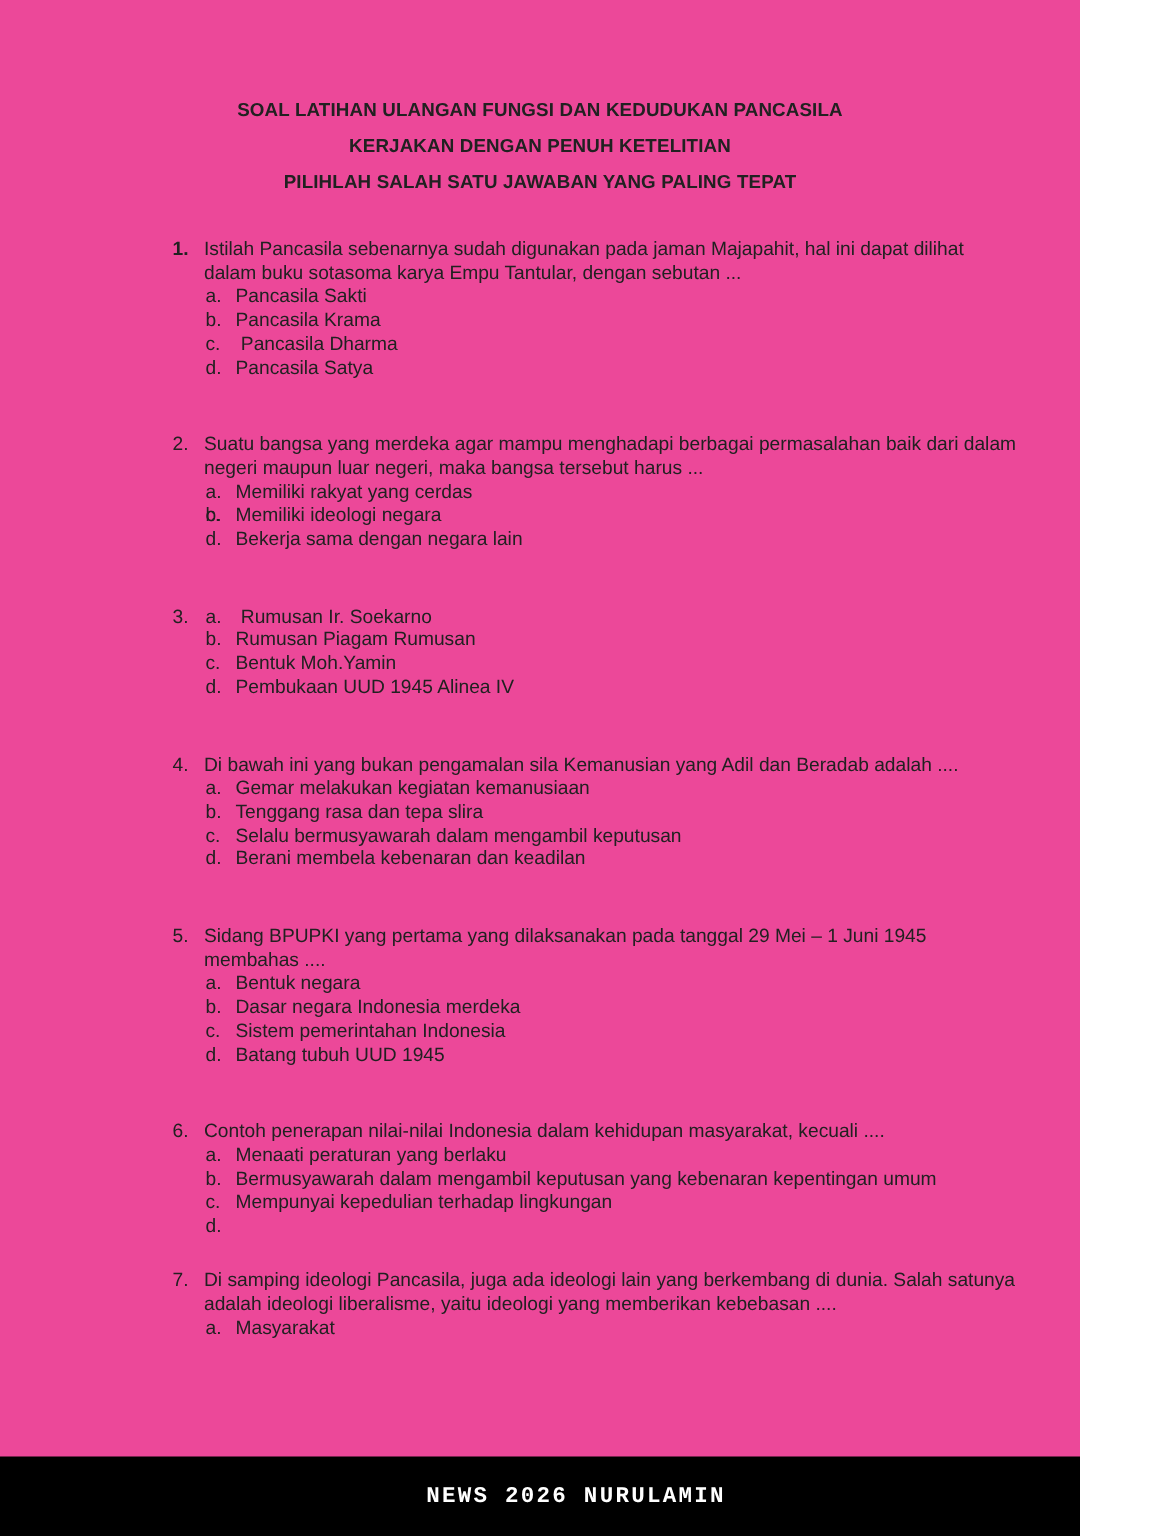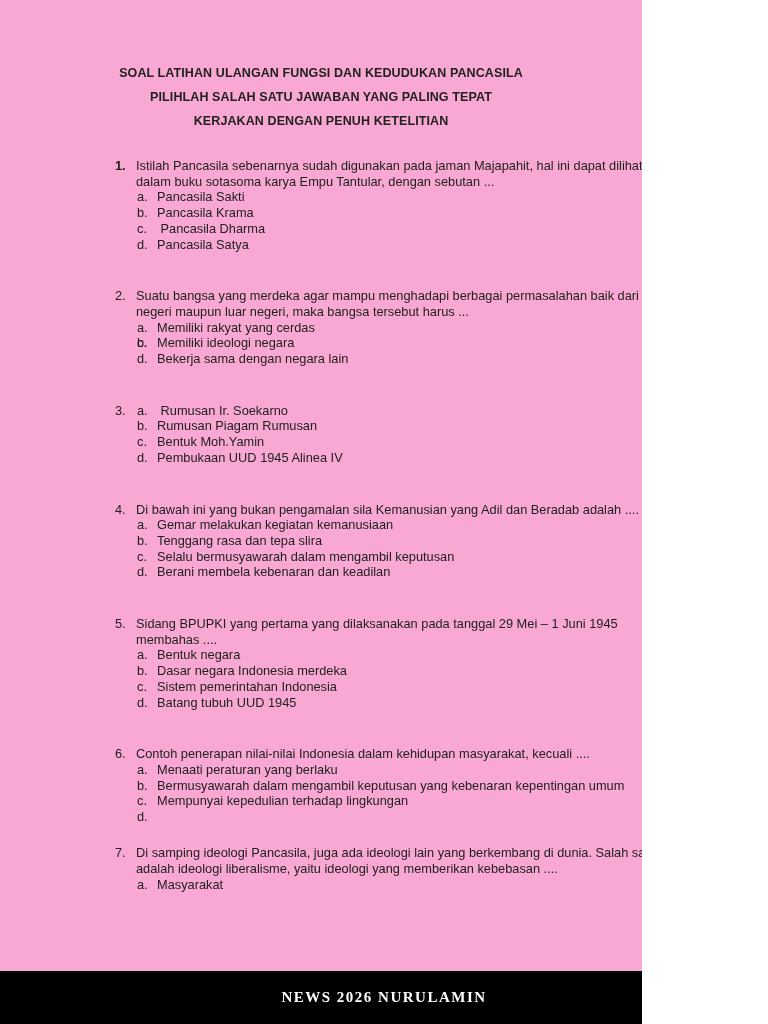--- a/index.html
+++ b/index.html
@@ -5,22 +5,22 @@
   * { box-sizing: border-box; }
   html, body {
     margin: 0; padding: 0;
     width: 768px; height: 1024px;
     background: #ffffff;
     font-family: "Liberation Sans", sans-serif;
     color: #212121;
   }
   .page {
     position: relative;
-    width: 642px; height: 1024px;
-    background: #f9a8d4;
+    width: 720px; height: 1024px;
+    background: #ec4899;
     overflow: hidden;
   }
   .headings {
     padding-top: 66px;
     text-align: center;
   }
   .heading {
     font-size: 12.5px;
     font-weight: bold;
     line-height: 14px;
@@ -55,36 +55,36 @@
   .footer-bar {
     position: absolute;
     left: 0; bottom: 0;
     width: 768px; height: 53px;
     background: #000000;
     display: flex;
     align-items: center;
     justify-content: center;
   }
   .watermark {
-    font-family: Liberation Serif, serif;
+    font-family: Liberation Mono, monospace;
     font-weight: bold;
     font-size: 15px;
     color: #ffffff;
     letter-spacing: 1.5px;
   }
 </style>
 </head>
 <body>
 
 <div class="page">
 
   <header class="headings">
     <div class="heading">SOAL LATIHAN ULANGAN FUNGSI DAN KEDUDUKAN PANCASILA</div>
+    <div class="heading">KERJAKAN DENGAN PENUH KETELITIAN</div>
     <div class="heading">PILIHLAH SALAH SATU JAWABAN YANG PALING TEPAT</div>
-    <div class="heading">KERJAKAN DENGAN PENUH KETELITIAN</div>
   </header>
 
   <main class="questions">
 
     <section class="question">
       <span class="q-num q-num-bold">1.</span>
       <div class="q-text">Istilah Pancasila sebenarnya sudah digunakan pada jaman Majapahit, hal ini dapat dilihat dalam buku sotasoma karya Empu Tantular, dengan sebutan ...</div>
       <div class="option">
         <span class="o-letter">a.</span>
         <span class="o-text">Pancasila Sakti</span>

